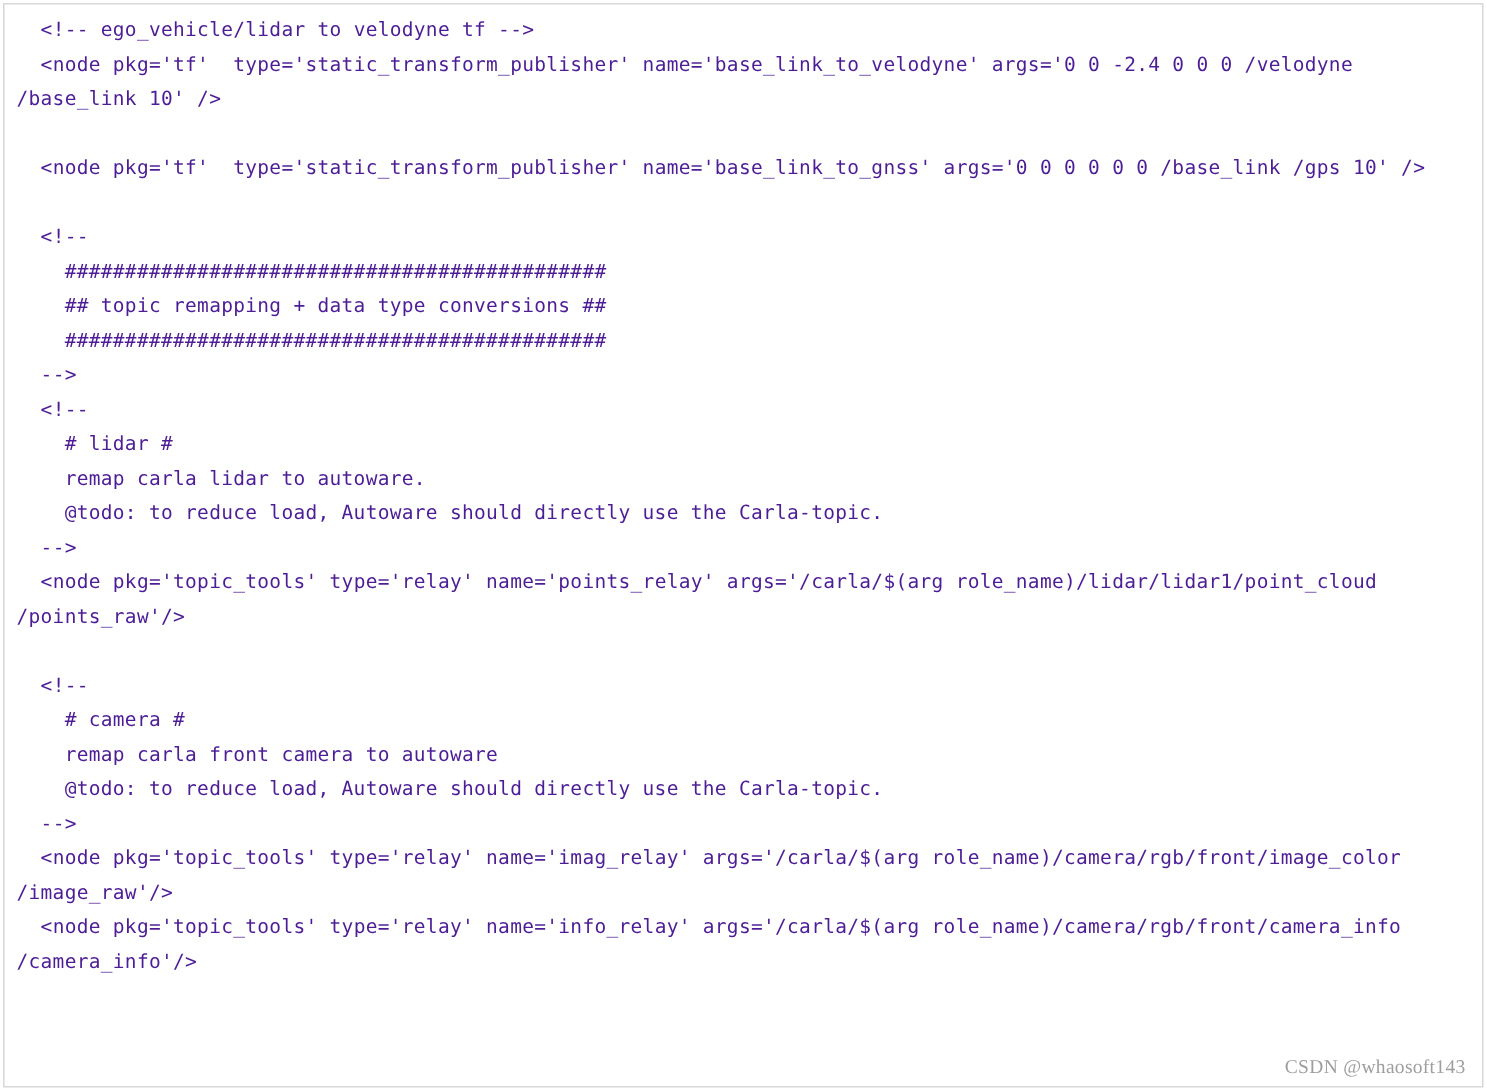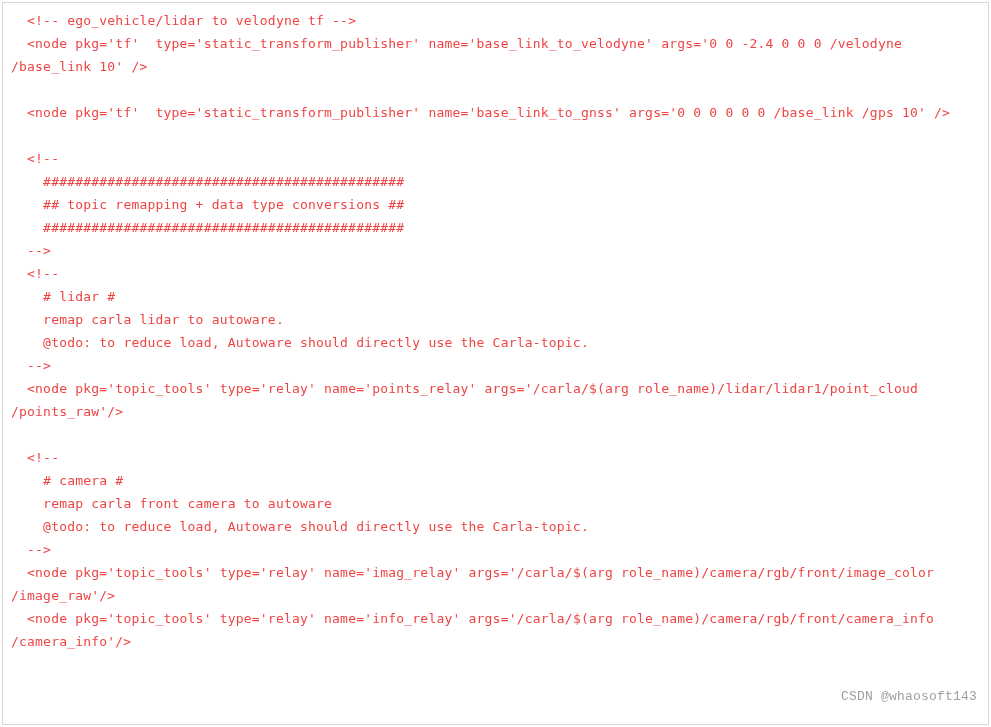--- a/index.html
+++ b/index.html
@@ -15,30 +15,30 @@
     margin: 2px;
     padding: 6px 8px;
     width: 987px;
     height: 723px;
     overflow: hidden;
   }
   pre.code {
     font-family: "Consolas", "Menlo", "DejaVu Sans Mono", monospace;
     font-size: 13px;
     line-height: 23px;
-    color: #ef4444;
+    color: #4c1d95;
     white-space: pre-wrap;
     word-wrap: break-word;
     letter-spacing: 0.2px;
   }
   .watermark {
     position: absolute;
     right: 14px;
-    bottom: 23px;
-    font-family: Liberation Mono, monospace;
+    bottom: 8px;
+    font-family: Liberation Serif, serif;
     font-size: 13px;
     color: rgba(120,120,120,0.72);
     letter-spacing: 0.2px;
   }
 </style>
 </head>
 <body>
 
 <div class="code-container">
   <pre class="code">  &lt;!-- ego_vehicle/lidar to velodyne tf --&gt;

